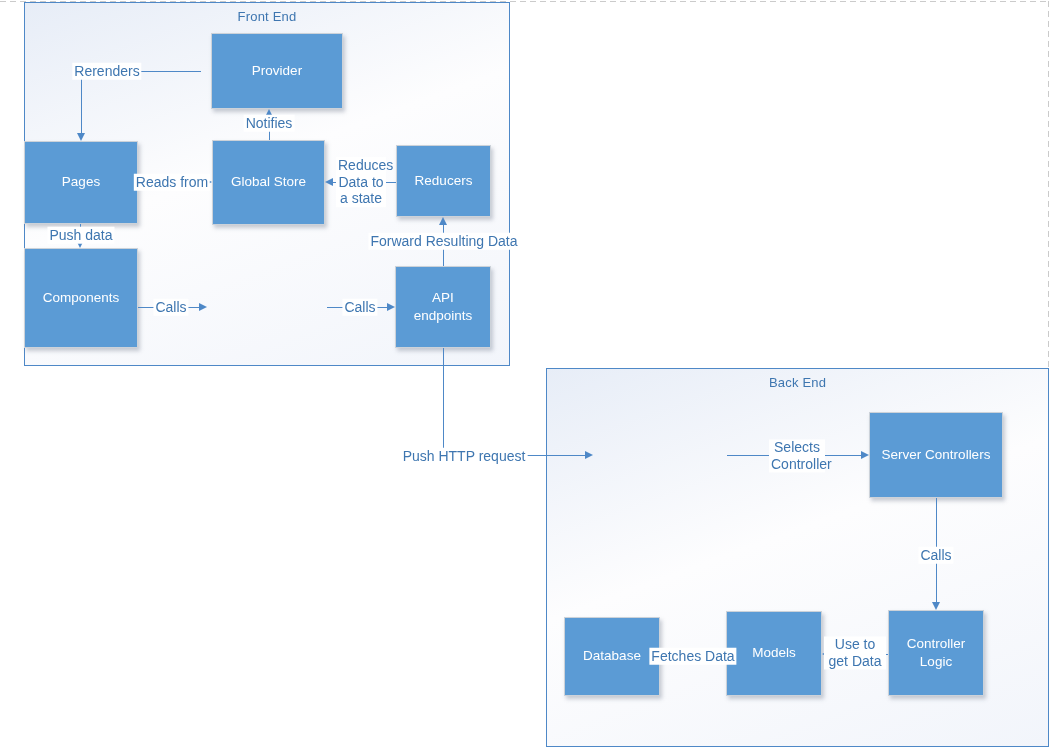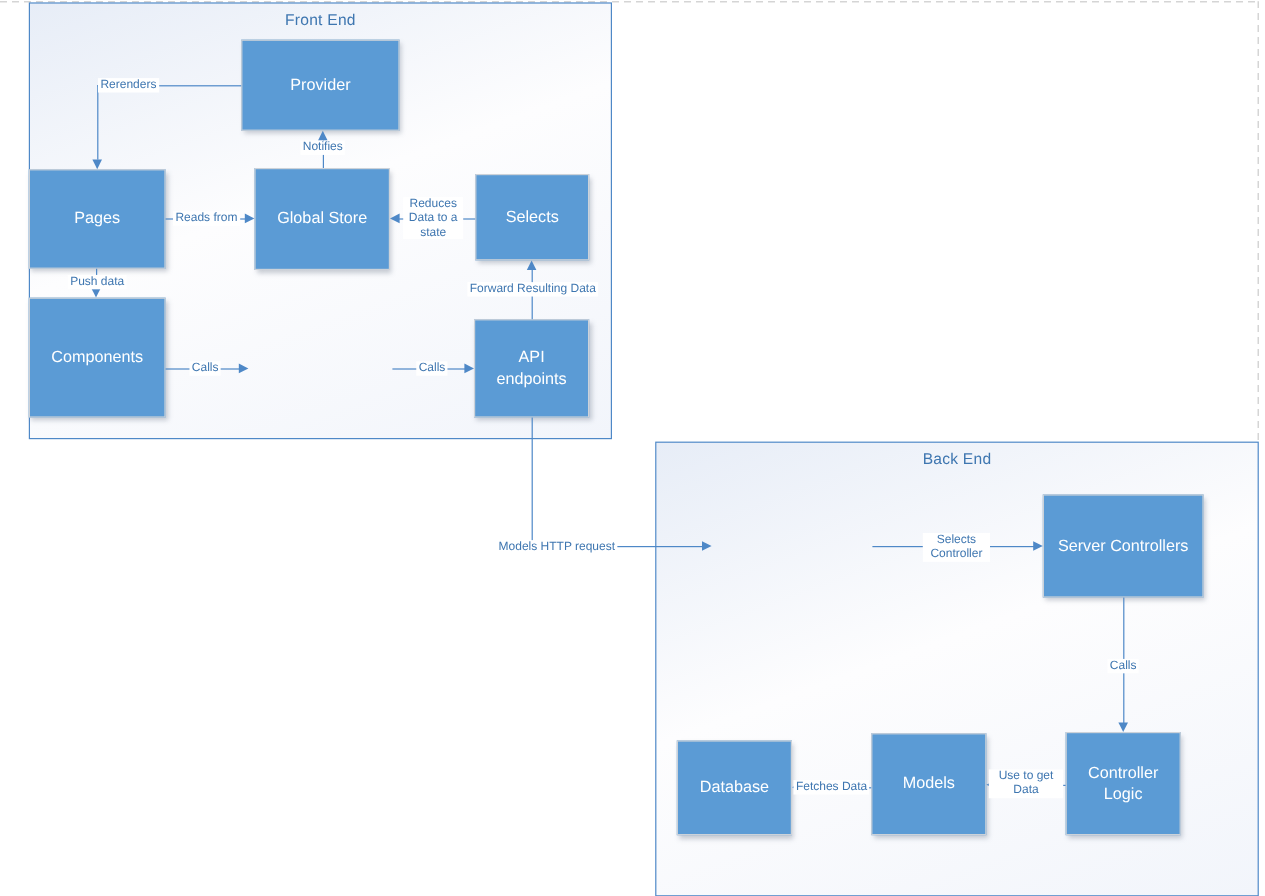--- a/index.html
+++ b/index.html
@@ -40,21 +40,21 @@
   .vl{position:absolute;width:1.4px;background:#4e88c7;z-index:3;}
   
   .ar{position:absolute;width:0;height:0;z-index:3;}
   .ar.right{border-top:4.5px solid transparent;border-bottom:4.5px solid transparent;border-left:8px solid #4e88c7;}
   .ar.left{border-top:4.5px solid transparent;border-bottom:4.5px solid transparent;border-right:8px solid #4e88c7;}
   .ar.up{border-left:4.5px solid transparent;border-right:4.5px solid transparent;border-bottom:8px solid #4e88c7;}
   .ar.down{border-left:4.5px solid transparent;border-right:4.5px solid transparent;border-top:8px solid #4e88c7;}
   
   .elabel{
     position:absolute;z-index:4;transform:translate(-50%,-50%);
-    background:#ffffff;color:#3e76b0;font-size:10px;line-height:1.18;
+    background:#ffffff;color:#3e76b0;font-size:14px;line-height:1.18;
     text-align:center;padding:0 2px;white-space:nowrap;
   }
   .elabel.wrap{white-space:normal;}
   .w50{width:46px;}
   .w56{width:52px;}
   .w62{width:58px;}
 </style>
 </head>
 <body>
 
@@ -64,31 +64,31 @@
   <div class="dash-v"></div>
 
   <div class="container" style="left:24px;top:2px;width:486px;height:364px;">
     <div class="ctitle">Front End</div>
   </div>
 
   <div class="container" style="left:546px;top:368px;width:503px;height:379px;">
     <div class="ctitle">Back End</div>
   </div>
 
-  <div class="node" style="left:201px;top:33px;width:132px;height:76px;">
+  <div class="node" style="left:211px;top:33px;width:132px;height:76px;">
     <span>Provider</span>
   </div>
   <div class="node" style="left:24px;top:141px;width:114px;height:83px;">
     <span>Pages</span>
   </div>
   <div class="node" style="left:212px;top:140px;width:113px;height:85px;">
     <span>Global Store</span>
   </div>
   <div class="node" style="left:396px;top:145px;width:95px;height:72px;">
-    <span>Selects</span>
+    <span>Reducers</span>
   </div>
   <div class="node" style="left:24px;top:248px;width:114px;height:100px;">
     <span>Components</span>
   </div>
   <div class="node" style="left:395px;top:266px;width:96px;height:82px;">
     <span>API endpoints</span>
   </div>
 
   <div class="node" style="left:869px;top:412px;width:134px;height:86px;">
     <span>Server Controllers</span>
@@ -132,21 +132,21 @@
   <div class="ar right" style="left:387px;top:302.5px;"></div>
   <div class="elabel" style="left:360px;top:307px;">Calls</div>
 
   <div class="vl" style="left:443px;top:224px;height:42px;"></div>
   <div class="ar up" style="left:439px;top:217px;"></div>
   <div class="elabel" style="left:444px;top:241px;">Forward Resulting Data</div>
 
   <div class="vl" style="left:443px;top:348px;height:107px;"></div>
   <div class="hl" style="left:443px;top:455px;width:143px;"></div>
   <div class="ar right" style="left:585px;top:450.5px;"></div>
-  <div class="elabel" style="left:464px;top:456px;">Models HTTP request</div>
+  <div class="elabel" style="left:464px;top:456px;">Push HTTP request</div>
 
   <div class="hl" style="left:727px;top:455px;width:135px;"></div>
   <div class="ar right" style="left:861px;top:450.5px;"></div>
   <div class="elabel wrap w56" style="left:797px;top:456px;">Selects Controller</div>
 
   <div class="vl" style="left:936px;top:498px;height:105px;"></div>
   <div class="ar down" style="left:932px;top:602px;"></div>
   <div class="elabel" style="left:936px;top:555px;">Calls</div>
 
   <div class="hl" style="left:829px;top:654px;width:59px;"></div>

